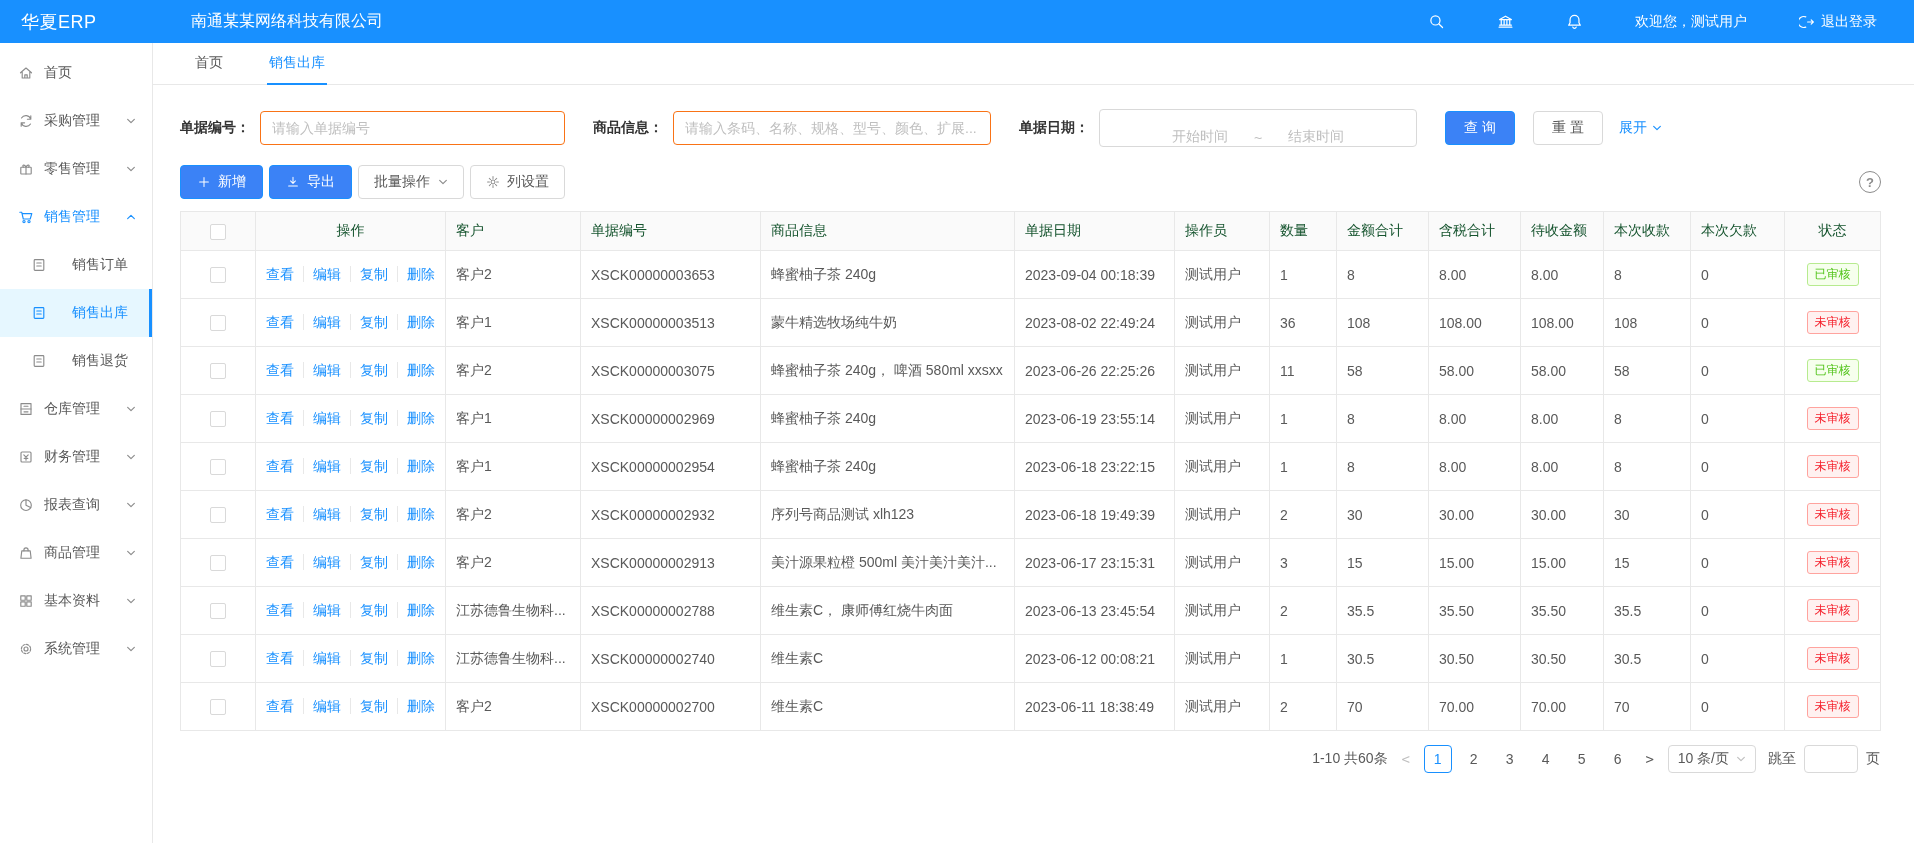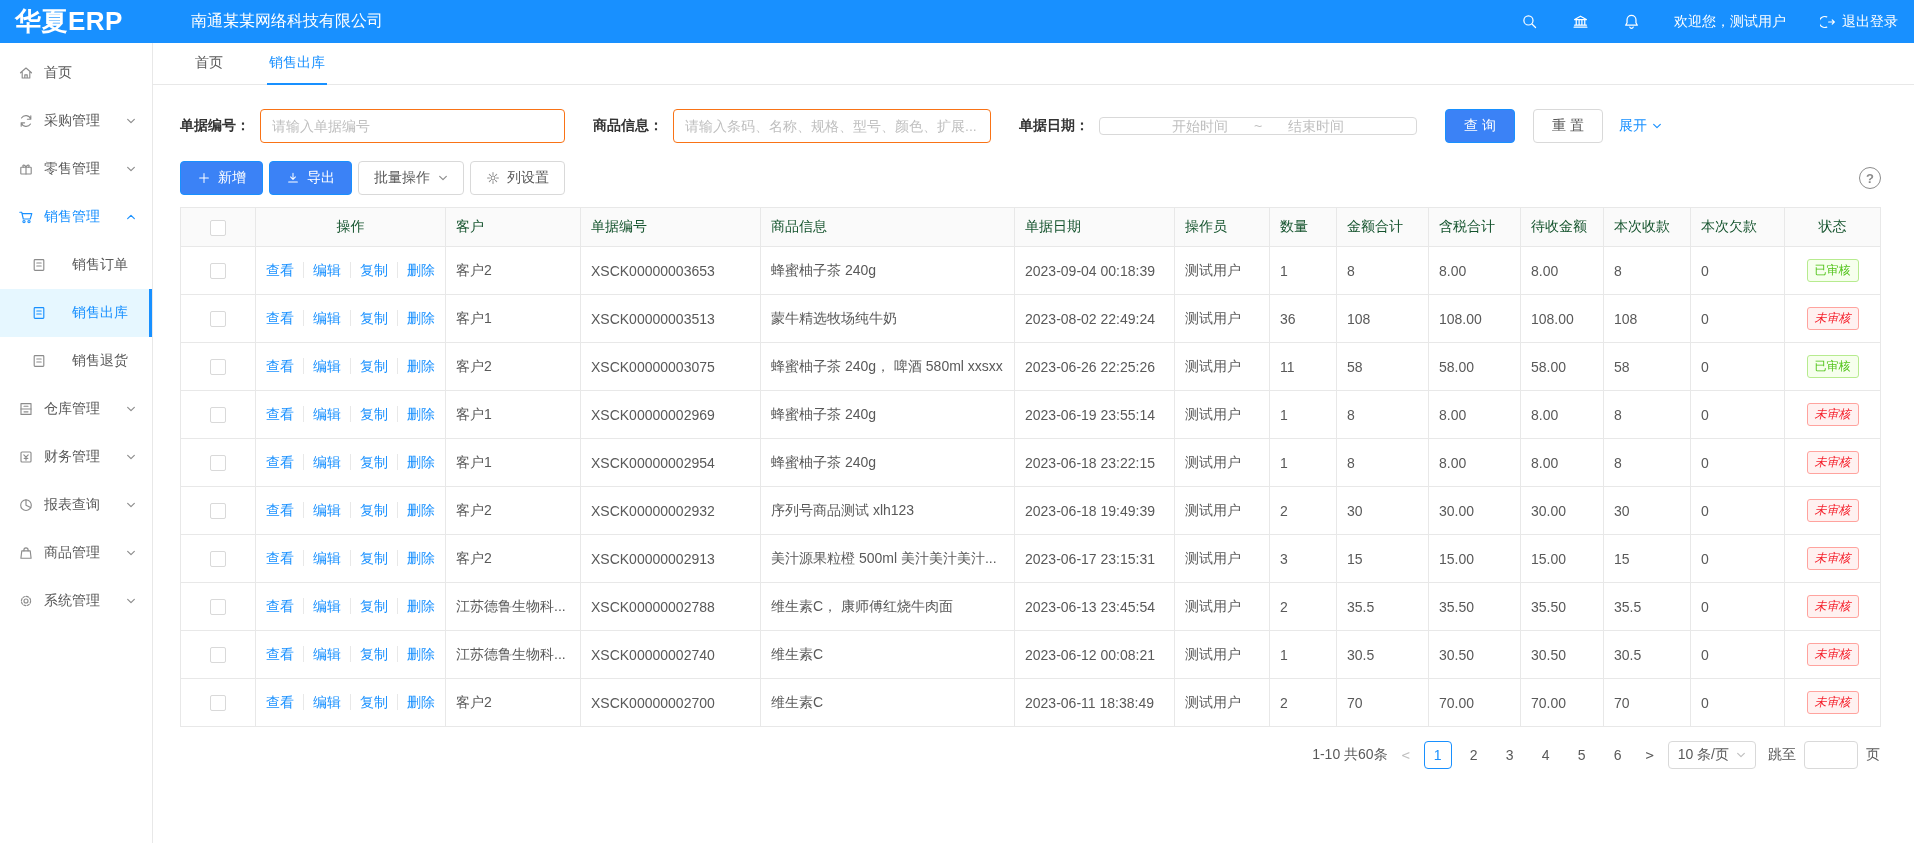--- a/index.html
+++ b/index.html
@@ -1,22 +1,22 @@
 <!DOCTYPE html>
 <html><head>
 <meta charset="utf-8">
 <style>
   * { box-sizing: border-box; margin: 0; padding: 0; }
   html,body { width:1914px; height:843px; overflow:hidden; background:#fff;
     font-family:"Liberation Sans","DejaVu Sans",sans-serif; }
   
   .topbar { height:43px; background:#1890ff; display:flex; align-items:center; color:#fff; }
-  .logo { width:153px; padding-left:15px; font-size:26px; font-weight:bold; letter-spacing:.5px; }
+  .logo { width:153px; padding-left:21px; font-size:18px; font-weight:normal; letter-spacing:.5px; }
   .company { font-size:16px; margin-left:38px; }
-  .top-right { margin-left:auto; display:flex; align-items:center; gap:34px; padding-right:16px; font-size:14px; }
+  .top-right { margin-left:auto; display:flex; align-items:center; gap:52px; padding-right:37px; font-size:14px; }
   .tb-icon { display:flex; align-items:center; cursor:pointer; color:#fff; }
   .logout { display:flex; align-items:center; gap:6px; cursor:pointer; }
   
   .body-row { display:flex; height:800px; }
   .sidebar { width:153px; border-right:1px solid #e8e8e8; padding-top:6px; background:#fff; flex:none; }
   .side-item { height:48px; display:flex; align-items:center; padding-left:18px; font-size:14px;
     color:#595959; position:relative; cursor:pointer; }
   .side-item .icon { color:#8c8c8c; display:flex; }
   .side-item .lbl { margin-left:10px; }
   .side-item .chev { position:absolute; right:16px; color:#8c8c8c; display:flex; }
@@ -36,22 +36,22 @@
   
   .content { padding:0 34px 0 27px; }
   .filter-row { display:flex; align-items:center; margin-top:24px; }
   .f-group { display:flex; align-items:center; margin-right:28px; }
   .f-label { font-size:14px; font-weight:bold; color:#333; margin-right:10px; white-space:nowrap; }
   .inp { height:34px; border:1px solid #f97316; border-radius:4px; padding:0 11px; font-size:14px;
     color:#333; outline:none; background:#fff; }
   .inp::placeholder { color:#bfbfbf; }
   .inp.order { width:305px; }
   .inp.product { width:318px; }
-  .date-box { width:318px; height:18px; border:1px solid #d9d9d9; border-radius:4px; display:flex;
-    align-items:flex-start; justify-content:center; gap:26px; font-size:14px; color:#bfbfbf; cursor:text; }
+  .date-box { width:318px; height:38px; border:1px solid #d9d9d9; border-radius:4px; display:flex;
+    align-items:flex-end; justify-content:center; gap:26px; font-size:14px; color:#bfbfbf; cursor:text; }
   .btn { height:34px; border-radius:4px; font-size:14px; cursor:pointer; display:inline-flex;
     align-items:center; justify-content:center; }
   .btn-primary { background:#3b82f6; color:#fff; border:1px solid #1890ff; }
   .btn-default { background:#fff; color:#595959; border:1px solid #d9d9d9; }
   .btn.search, .btn.reset { padding:0 14px; letter-spacing:4px; text-indent:4px; }
   .expand-link { color:#1890ff; font-size:14px; margin-left:16px; display:flex; align-items:center;
     gap:5px; cursor:pointer; }
   .toolbar-row { display:flex; align-items:center; margin-top:18px; gap:6px; }
   .btn .b-icon { display:flex; margin-right:7px; }
   .btn .b-caret { display:flex; margin-left:8px; color:#8c8c8c; }
@@ -67,21 +67,21 @@
   .grid th.c, .grid td.c { text-align:center; }
   .grid td { height:48px; font-size:14px; color:#595959; padding:0 10px; border:1px solid #e8e8e8;
     white-space:nowrap; overflow:hidden; text-overflow:ellipsis; background:#fff; }
   .cb { width:16px; height:16px; border:1px solid #d9d9d9; border-radius:2px; display:inline-block;
     vertical-align:middle; background:#fff; cursor:pointer; }
   .op { color:#1890ff; cursor:pointer; }
   .op + .op { border-left:1px solid #e8e8e8; padding-left:9px; margin-left:9px; }
   .badge { display:inline-block; padding:2px 7px; font-size:12px; line-height:17px; border-radius:3px;
     border:1px solid; }
   .badge.approved { color:#52c41a; border-color:#b7eb8f; background:#f6ffed; }
-  .badge.unapproved { color:#f5222d; border-color:#ffa39e; background:#fff1f0;font-style:italic; }
+  .badge.unapproved { color:#f5222d; border-color:#ffa39e; background:#fff1f0; }
   
   .pager { width:1700px; margin-top:14px; display:flex; justify-content:flex-end; align-items:center;
     gap:8px; font-size:14px; color:#595959; }
   .pg-total { margin-right:0; color:#595959; }
   .pg-arrow { width:20px; text-align:center; color:#bfbfbf; cursor:pointer; font-family:"DejaVu Sans Mono",monospace; }
   .pg-arrow.next { color:#595959; }
   .pg-num { min-width:28px; height:28px; line-height:26px; text-align:center; border-radius:4px;
     cursor:pointer; border:1px solid transparent; }
   .pg-num.active { border-color:#1890ff; color:#1890ff; }
   .pg-size { height:28px; border:1px solid #d9d9d9; border-radius:4px; padding:0 9px; display:flex;
@@ -248,20 +248,36 @@
         </span>
       </div>
       <div class="side-item">
         <span class="icon">
           <svg width="16" height="16" viewBox="0 0 16 16" fill="none" stroke="currentColor" stroke-width="1.15" stroke-linecap="round" stroke-linejoin="round">
             <path d="M3.8 5.8 h8.4 l0.9 7.4 H2.9 Z"></path>
             <path d="M5.9 5.8 V5 a2.1 2.1 0 0 1 4.2 0 v0.8"></path>
           </svg>
         </span>
         <span class="lbl">商品管理</span>
+        <span class="chev down">
+          <svg width="10" height="10" viewBox="0 0 12 12" fill="none" stroke="currentColor" stroke-width="1.4" stroke-linecap="round" stroke-linejoin="round">
+            <path d="M2 4 L6 8 L10 4"></path>
+          </svg>
+        </span>
+      </div>
+      <div class="side-item">
+        <span class="icon">
+          <svg width="16" height="16" viewBox="0 0 16 16" fill="none" stroke="currentColor" stroke-width="1.15" stroke-linecap="round" stroke-linejoin="round">
+            <rect x="2.8" y="2.8" width="4.4" height="4.4"></rect>
+            <rect x="8.8" y="2.8" width="4.4" height="4.4"></rect>
+            <rect x="2.8" y="8.8" width="4.4" height="4.4"></rect>
+            <rect x="8.8" y="8.8" width="4.4" height="4.4"></rect>
+          </svg>
+        </span>
+        <span class="lbl">基本资料</span>
         <span class="chev down">
           <svg width="10" height="10" viewBox="0 0 12 12" fill="none" stroke="currentColor" stroke-width="1.4" stroke-linecap="round" stroke-linejoin="round">
             <path d="M2 4 L6 8 L10 4"></path>
           </svg>
         </span>
       </div>
       <div class="side-item">
         <span class="icon">
           <svg width="16" height="16" viewBox="0 0 16 16" fill="none" stroke="currentColor" stroke-width="1.15" stroke-linecap="round" stroke-linejoin="round">
             <circle cx="8" cy="8" r="2"></circle>

